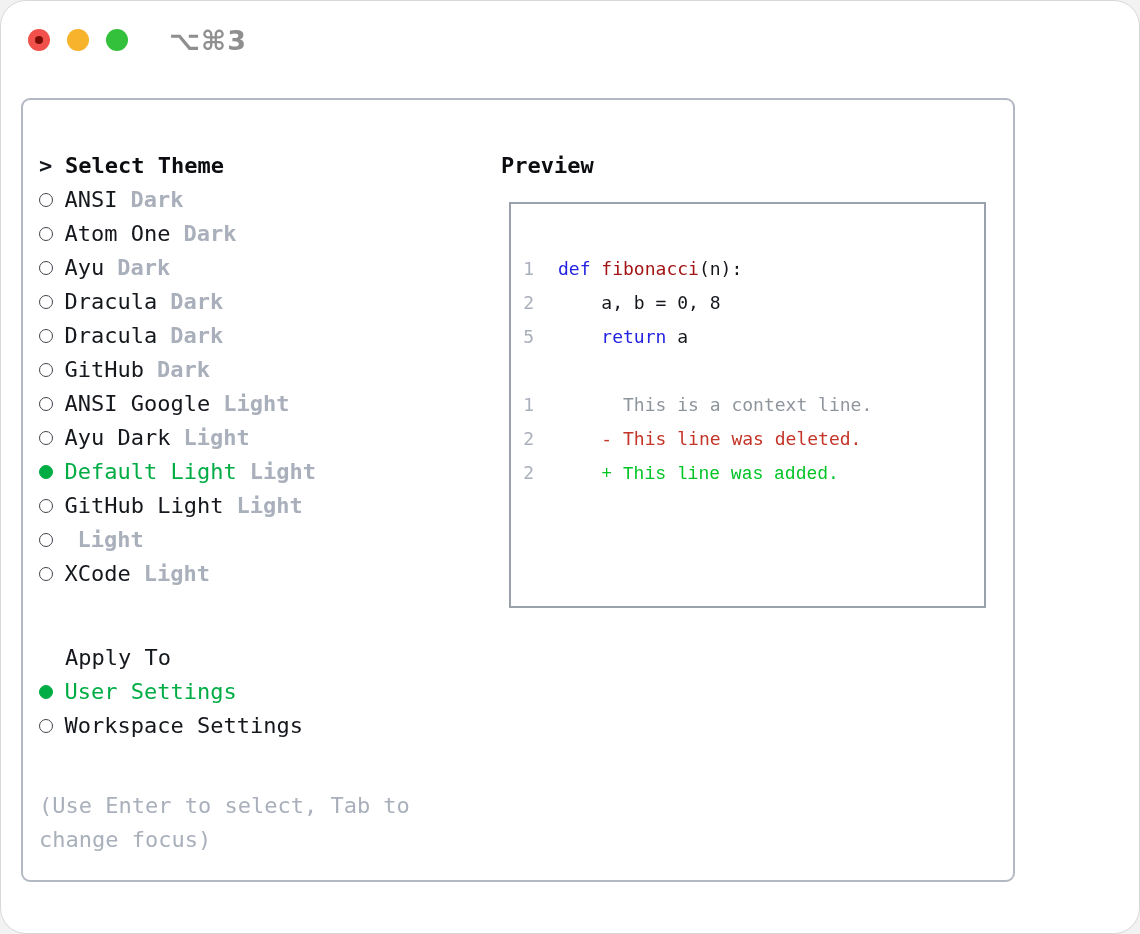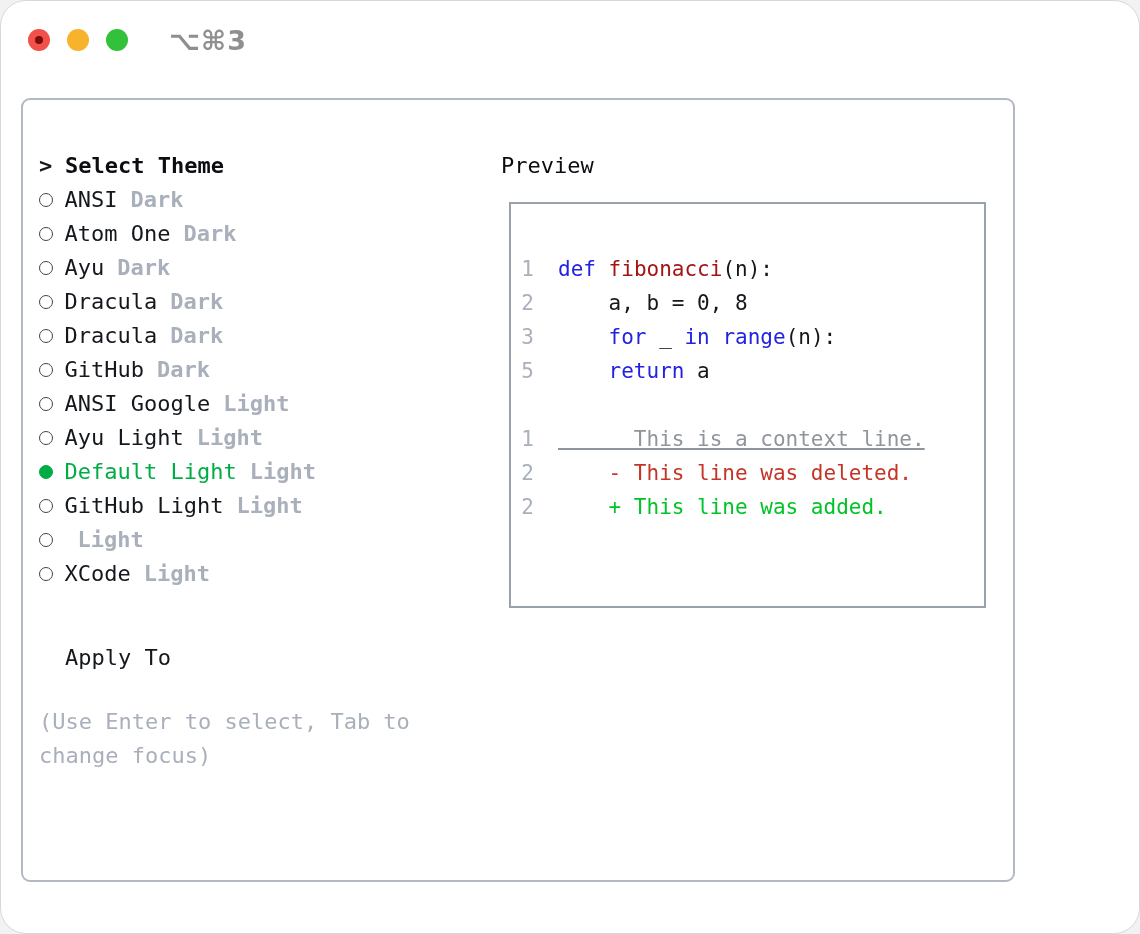--- a/index.html
+++ b/index.html
@@ -47,44 +47,44 @@
     flex:0 0 auto; width:14px; height:14px; border-radius:50%;
     border:1.5px solid #42464d; margin-right:11.5px; background:transparent;
   }
   .radio.sel{background:var(--green); border-color:var(--green);}
   .row .name{color:var(--text);}
   .row.sel .name{color:var(--green);}
   .row .tag{color:var(--muted); margin-left:13px;font-weight:bold;}
   .spacer{height:34px;}
   .apply-title{padding-left:26px; color:var(--text); height:34px; line-height:34px;margin-top:16px;}
   .hint{
-    margin-top:30px; width:420px; color:var(--muted);
+    margin-top:46px; width:420px; color:var(--muted);
     font-size:22px; line-height:34px;
   }
   
   .preview-label{
     position:absolute; left:478px; top:49px; height:34px; line-height:34px;
-    font-size:22px; font-weight:normal; color:#0b0d10;
+    font-size:22px; font-weight:bold; color:#0b0d10;
   }
   .preview-box{
     position:absolute; left:486px; top:102px; width:477px; height:406px;
     border:2px solid var(--preview-border); background:#fff;
     padding:48px 0 0 10px; overflow:hidden;
   }
-  .cline{height:34px; line-height:34px; font-size:21px; white-space:pre;}
+  .cline{height:34px; line-height:34px; font-size:18px; white-space:pre;}
   .cline .ln{
     display:inline-block; width:13px; margin-right:24px;
     text-align:right; color:var(--muted);
   }
   .tok-kw{color:var(--kw);}
   .tok-fn{color:var(--fn);}
   .tok-pl{color:var(--text);}
-  .tok-ctx{color:var(--ctx);text-decoration:underline;}
+  .tok-ctx{color:var(--ctx);}
   .tok-del{color:var(--del);}
-  .tok-add{color:var(--add);}
+  .tok-add{color:var(--add);font-family:Liberation Mono, monospace;}
 </style>
 </head>
 <body>
 
 <div class="window">
 
   <div class="titlebar">
     <div class="light red"></div>
     <div class="light yellow"></div>
     <div class="light green"></div>
@@ -100,42 +100,45 @@
       </div>
 
       <div id="theme-list">
           <div class="row"><span class="radio"></span><span class="name">ANSI</span><span class="tag">Dark</span></div>
           <div class="row"><span class="radio"></span><span class="name">Atom One</span><span class="tag">Dark</span></div>
           <div class="row"><span class="radio"></span><span class="name">Ayu</span><span class="tag">Dark</span></div>
           <div class="row"><span class="radio"></span><span class="name">Dracula</span><span class="tag">Dark</span></div>
           <div class="row"><span class="radio"></span><span class="name">Dracula</span><span class="tag">Dark</span></div>
           <div class="row"><span class="radio"></span><span class="name">GitHub</span><span class="tag">Dark</span></div>
           <div class="row"><span class="radio"></span><span class="name">ANSI Google</span><span class="tag">Light</span></div>
-          <div class="row"><span class="radio"></span><span class="name">Ayu Light</span><span class="tag">Light</span></div>
+          <div class="row"><span class="radio"></span><span class="name">Ayu Dark</span><span class="tag">Light</span></div>
           <div class="row sel"><span class="radio sel"></span><span class="name">Default Light</span><span class="tag">Light</span></div>
           <div class="row"><span class="radio"></span><span class="name">GitHub Light</span><span class="tag">Light</span></div>
           <div class="row"><span class="radio"></span><span class="tag">Light</span></div>
           <div class="row"><span class="radio"></span><span class="name">XCode</span><span class="tag">Light</span></div>
         </div>
 
       <div class="spacer"></div>
 
       <div class="apply-title">Apply To</div>
 
+      <div id="apply-options">
+          <div class="row sel"><span class="radio sel"></span><span class="name">User Settings</span></div>
+          <div class="row"><span class="radio"></span><span class="name">Workspace Settings</span></div>
+        </div>
 
       <div class="hint">(Use Enter to select, Tab to change focus)</div>
     </div>
 
     <div class="preview-label">Preview</div>
 
     <div class="preview-box">
       <div id="preview-lines">
           <div class="cline"><span class="ln">1</span><span class="tok-kw">def</span><span class="tok-pl"> </span><span class="tok-fn">fibonacci</span><span class="tok-pl">(n):</span></div>
           <div class="cline"><span class="ln">2</span><span class="tok-pl">    a, b = 0, 8</span></div>
-          <div class="cline"><span class="ln">3</span><span class="tok-pl">    </span><span class="tok-kw">for</span><span class="tok-pl"> _ </span><span class="tok-kw">in</span><span class="tok-pl"> </span><span class="tok-kw">range</span><span class="tok-pl">(n):</span></div>
           <div class="cline"><span class="ln">5</span><span class="tok-pl">    </span><span class="tok-kw">return</span><span class="tok-pl"> a</span></div>
           <div class="cline"><span class="ln"></span></div>
           <div class="cline"><span class="ln">1</span><span class="tok-ctx">      This is a context line.</span></div>
           <div class="cline"><span class="ln">2</span><span class="tok-del">    - This line was deleted.</span></div>
           <div class="cline"><span class="ln">2</span><span class="tok-add">    + This line was added.</span></div>
         </div>
     </div>
 
   </div>
 </div>

